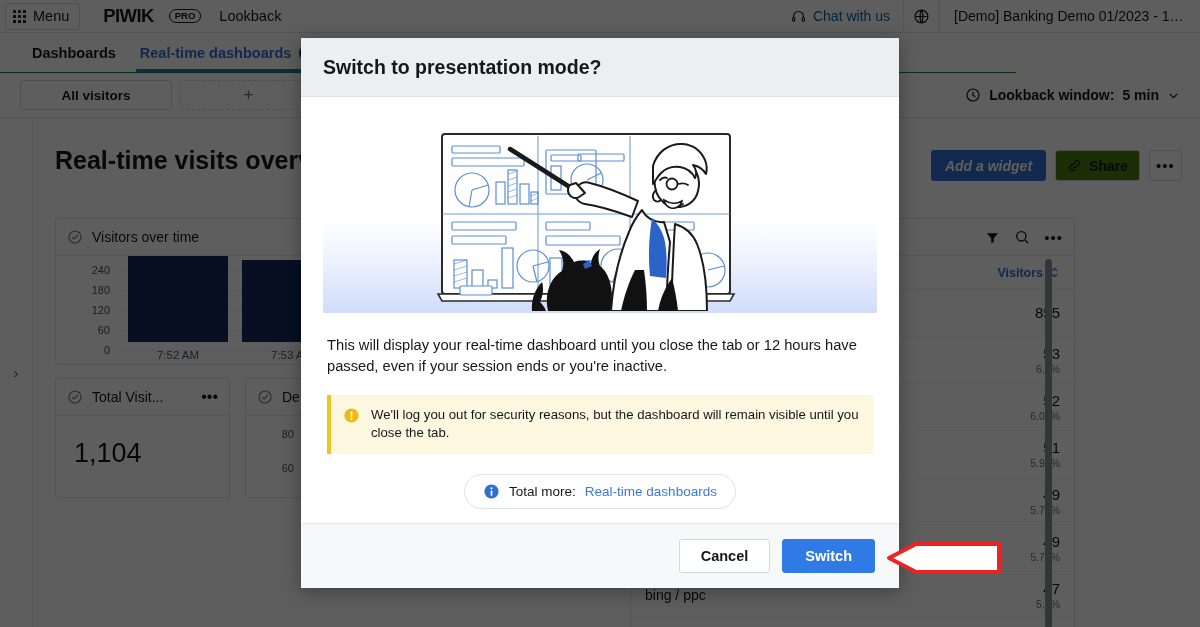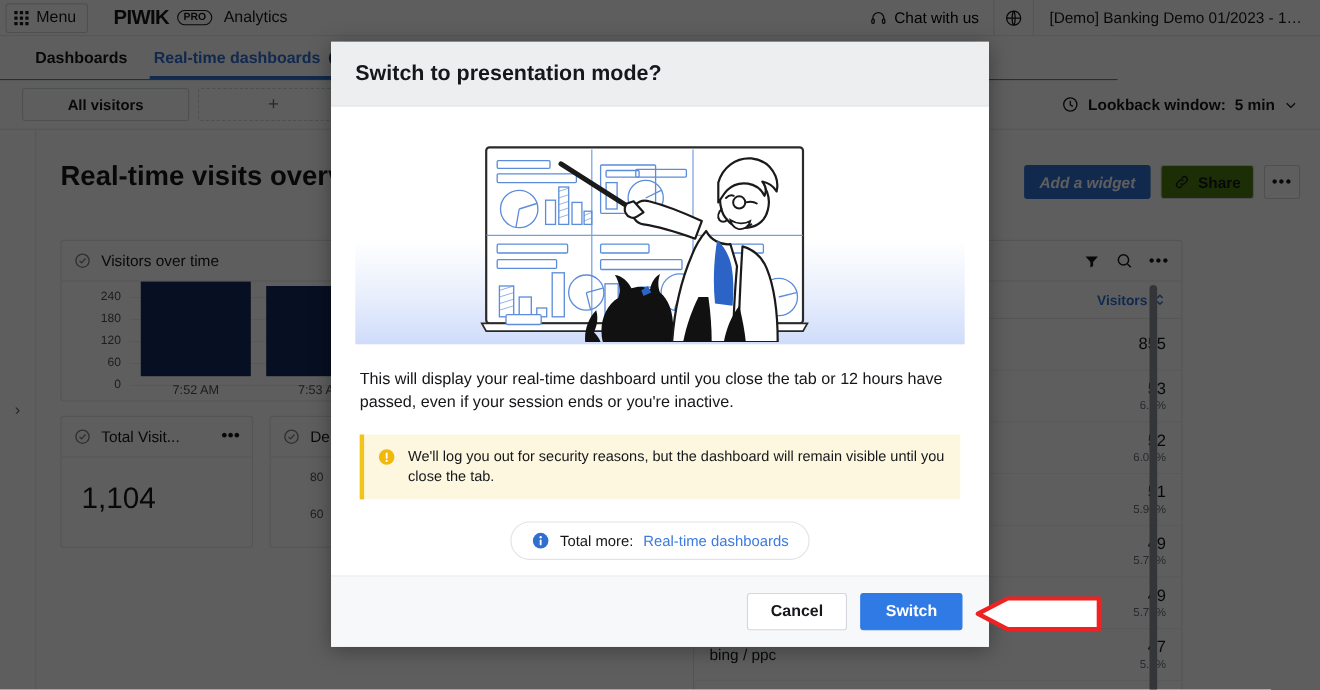--- a/index.html
+++ b/index.html
@@ -22,31 +22,31 @@
   .menu-btn {
     display: flex; align-items: center; gap: 7px;
     margin-left: 5px; padding: 4px 10px 4px 7px;
     border: 1px solid #d4d7dc; border-radius: 3px; background: #fff;
     height: 27px;
   }
   .grid-icon { display: grid; grid-template-columns: repeat(3, 3px); gap: 2px; }
   .grid-icon i { width: 3px; height: 3px; background: #1a1a1a; border-radius: 0.5px; display: block; }
   .menu-label { font-size: 14.5px; color: #15171a; font-weight: 400; }
 
-  .brand { display: flex; align-items: center; gap: 7px; margin-left: 23px; }
+  .brand { display: flex; align-items: center; gap: 15px; margin-left: 23px; }
   .brand-piwik { font-size: 18.5px; font-weight: bold; letter-spacing: -0.6px; color: #15171a; }
   .brand-pro {
     font-size: 9.5px; font-weight: bold; color: #15171a;
     border: 1.6px solid #15171a; border-radius: 9px; padding: 1px 5px 1.5px;
     line-height: 1;
   }
   .brand-analytics { font-size: 14.5px; color: #15171a; margin-left: 3px; }
 
   .topbar-right { margin-left: auto; display: flex; align-items: center; height: 33px; }
-  .chat { display: flex; align-items: center; gap: 7px; padding: 0 13px; font-size: 14px; color: #000000; }
+  .chat { display: flex; align-items: center; gap: 7px; padding: 0 13px; font-size: 14px; color: #0369a1; }
   .headset-icon { width: 15px; height: 15px; }
   .globe-cell {
     border-left: 1px solid #e2e4e8; border-right: 1px solid #e2e4e8;
     height: 33px; width: 37px; display: flex; align-items: center; justify-content: center;
   }
   .site-name { padding: 0 12px 0 14px; font-size: 14px; color: #15171a; max-width: 260px;
     white-space: nowrap; overflow: hidden; text-overflow: ellipsis; }
 
   .tabbar {
     position: absolute; top: 33px; left: 0; width: 1016px; height: 40px;
@@ -188,21 +188,21 @@
             <i></i>
             <i></i>
             <i></i>
             <i></i>
         </span>
         <span class="menu-label">Menu</span>
       </div>
       <div class="brand">
         <span class="brand-piwik">PIWIK</span>
         <span class="brand-pro">PRO</span>
-        <span class="brand-analytics">Analytics</span>
+        <span class="brand-analytics">Lookback</span>
       </div>
       <div class="topbar-right">
         <div class="chat">
           <svg class="headset-icon" viewBox="0 0 24 24" fill="none" stroke="#15171a" stroke-width="1.8">
             <path d="M4 14v-2a8 8 0 0 1 16 0v2"></path>
             <rect x="2.5" y="13.5" width="3.5" height="6" rx="1.5"></rect>
             <rect x="18" y="13.5" width="3.5" height="6" rx="1.5"></rect>
           </svg>
           <span>Chat with us</span>
         </div>

